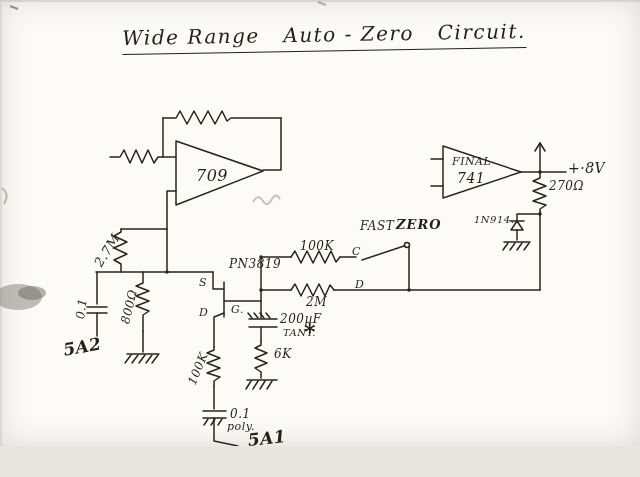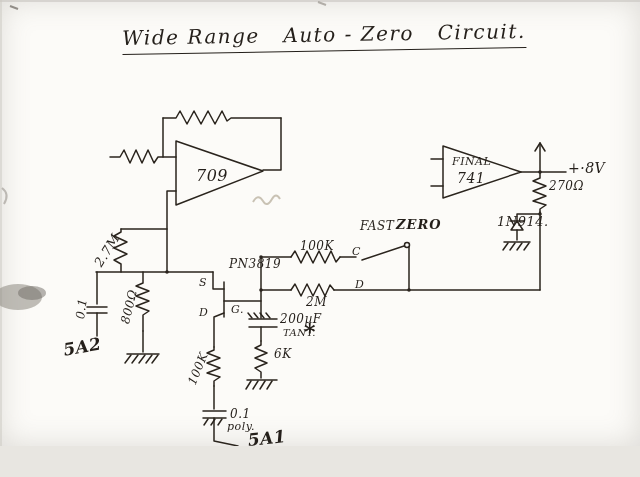--- a/index.html
+++ b/index.html
@@ -198,15 +198,15 @@
 
   <span class="lbl" style="left:186px;top:382px;font-size:12px;transform:rotate(-68deg);">100K</span>
   <span class="lbl" style="left:230px;top:408px;font-size:12px;">0.1</span>
   <span class="lbl" style="left:227px;top:421px;font-size:11px;">poly.</span>
   <span class="lbl bold" style="left:247px;top:432px;font-size:17px;transform:rotate(-6deg);">5A1</span>
 
   <span class="lbl" style="left:452px;top:156px;font-size:11px;font-style:italic;">FINAL</span>
   <span class="lbl" style="left:457px;top:171px;font-size:14px;">741</span>
   <span class="lbl" style="left:568px;top:161px;font-size:14px;">+·8V</span>
   <span class="lbl" style="left:549px;top:180px;font-size:12px;">270Ω</span>
-  <span class="lbl" style="left:474px;top:215px;font-size:13px;margin-left:23px;">1N914.</span>
+  <span class="lbl" style="left:474px;top:215px;font-size:10px;">1N914.</span>
 
 </div>
 
 </body></html>

